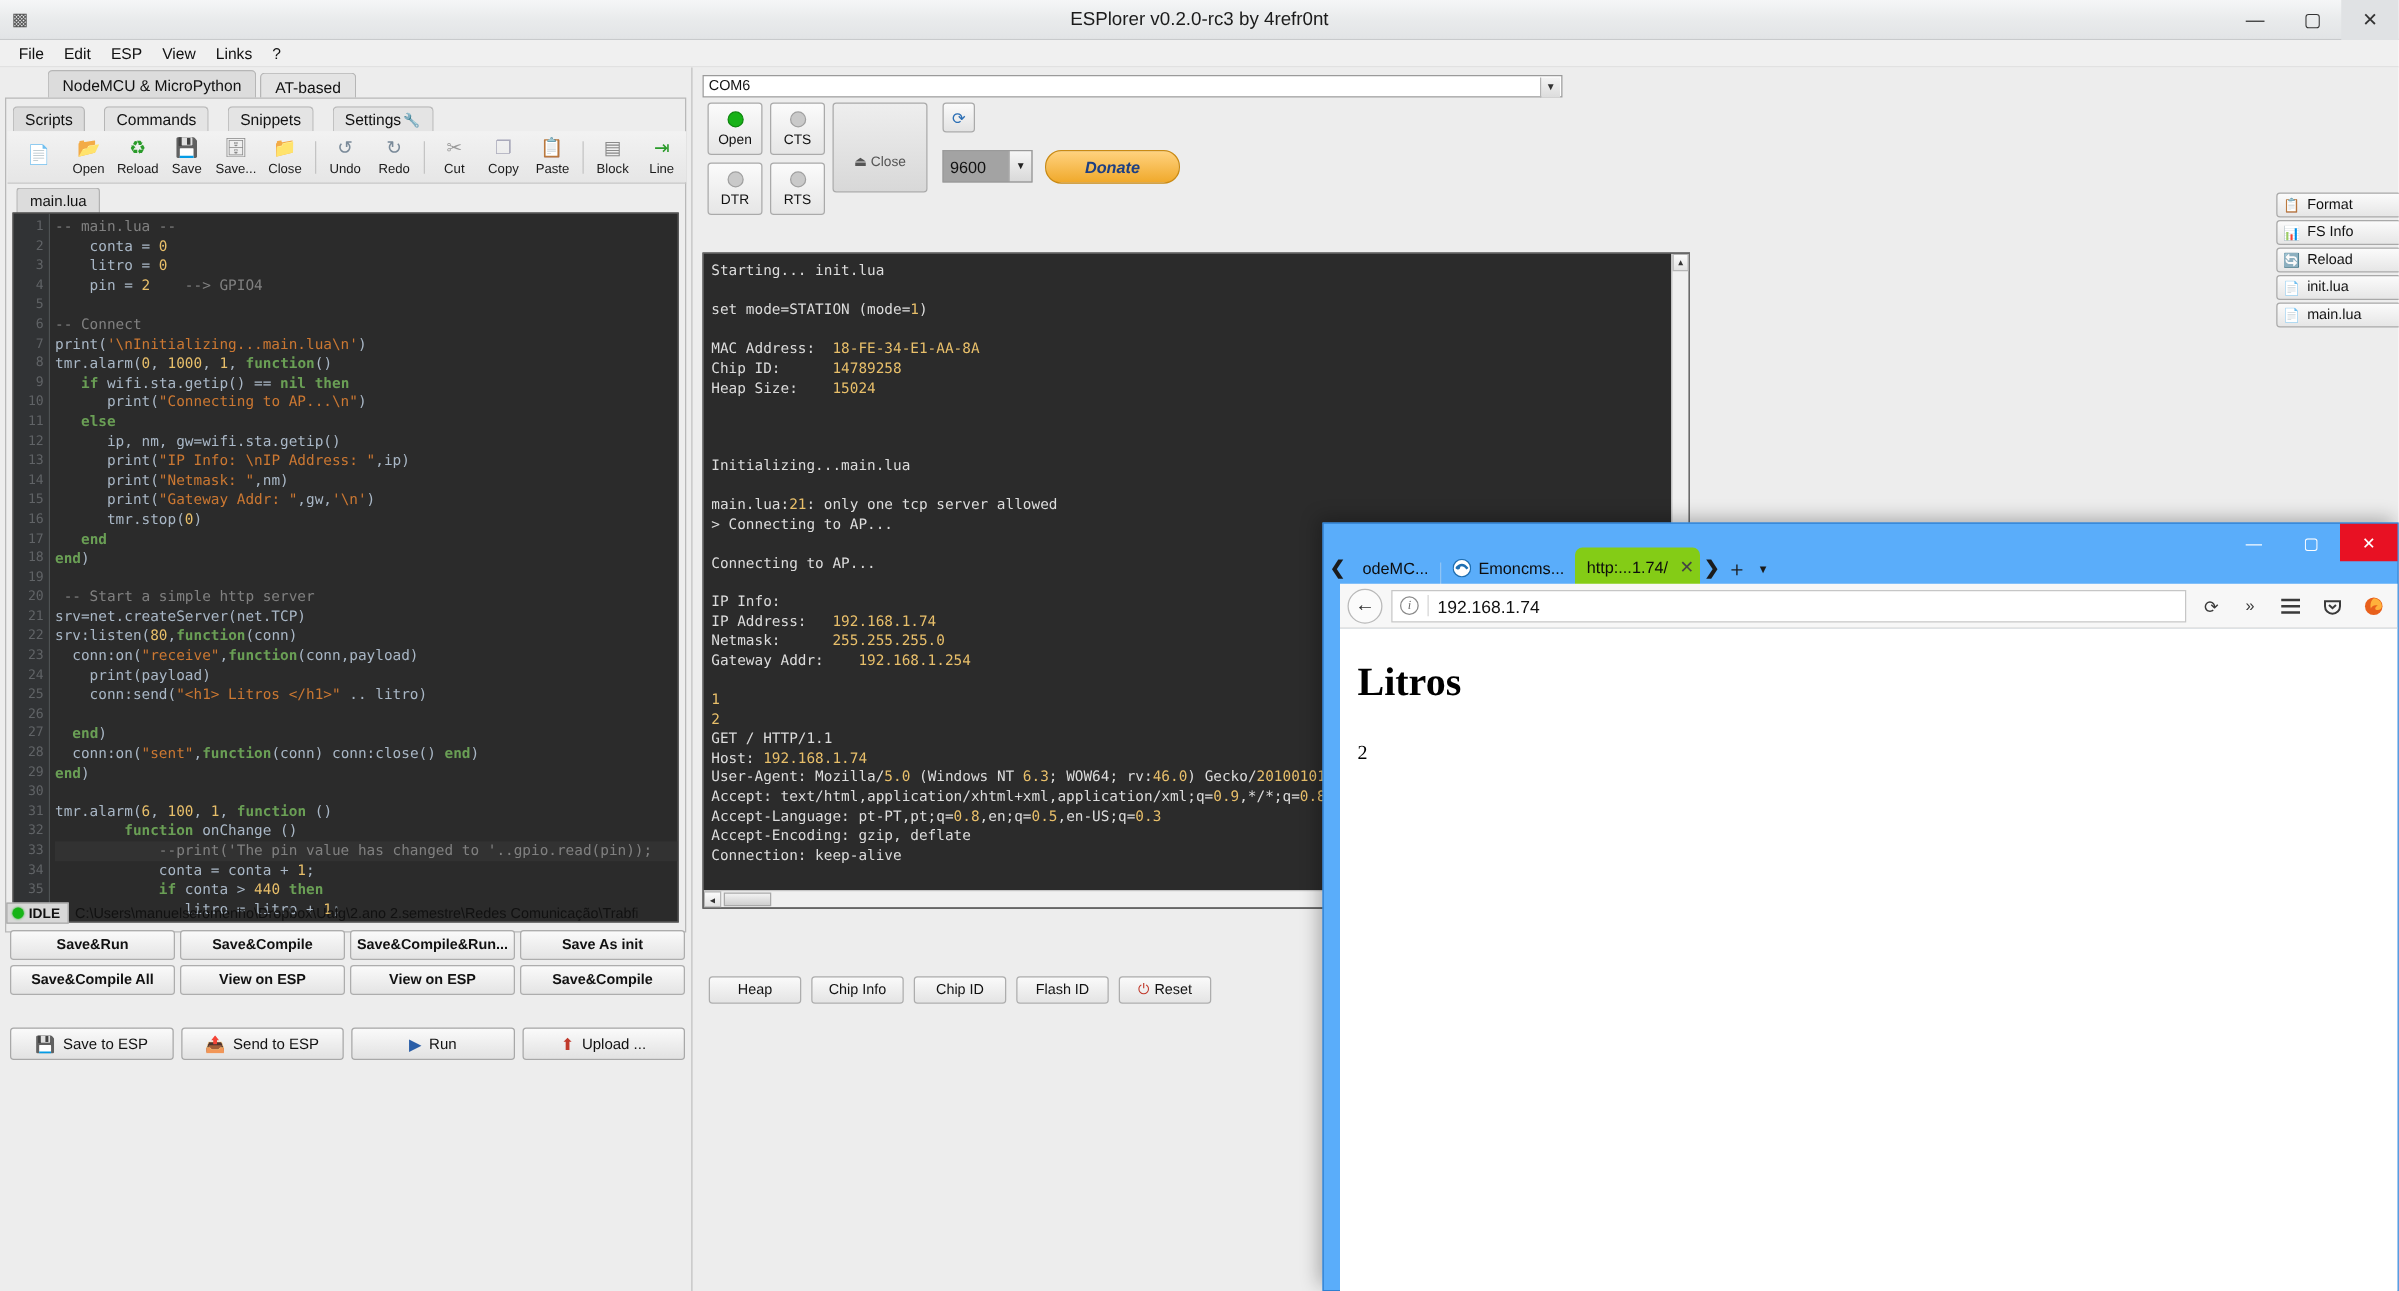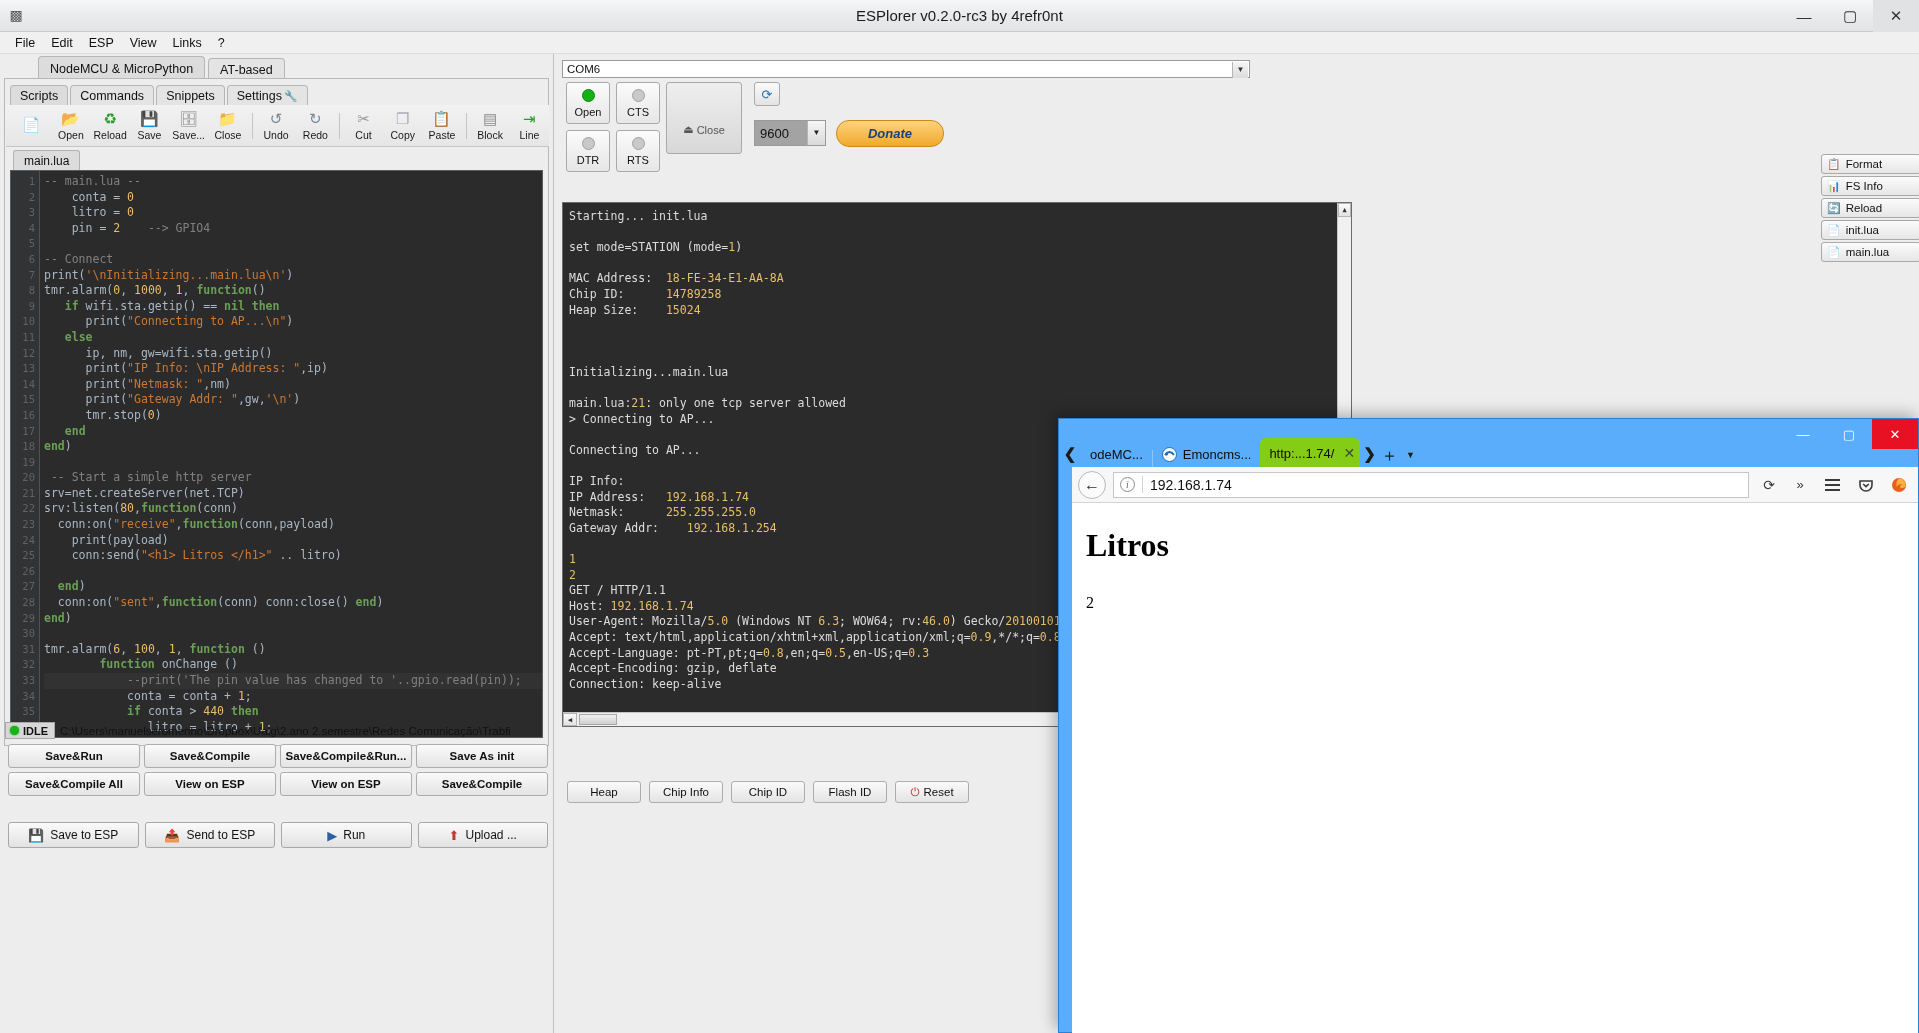--- a/index.html
+++ b/index.html
@@ -57,21 +57,21 @@
   .toptab.active { background:#dcdcdc; height:24px; line-height:24px; font-weight:normal; }
 
   .inner-frame {
     position:absolute; left:4px; top:24px; width:545px; height:668px;
     background:#ededed; border:1px solid #b8b8b8;
   }
   .subtabs { position:absolute; left:5px; top:4px; height:22px; display:flex; align-items:flex-end; }
   .subtab {
     height:20px; padding:0 9px; font-size:12.5px; line-height:20px;
     background:#e4e4e4; border:1px solid #b6b6b6; border-bottom:none;
-    border-radius:4px 4px 0 0; color:#111; margin-right:2px; white-space:nowrap;
+    border-radius:4px 4px 0 0; color:#111; margin-right:15px; white-space:nowrap;
   }
   .subtab.active { background:#dcdcdc; }
   .subtab .wrench { font-size:11px; margin-left:2px; color:#666; }
 
   .toolbar {
     position:absolute; left:1px; top:26px; width:543px; height:42px;
     background:linear-gradient(180deg,#f2f2f2,#e6e6e6);
     border-bottom:1px solid #c6c6c6;
     display:flex; align-items:center; padding-left:6px;
   }

